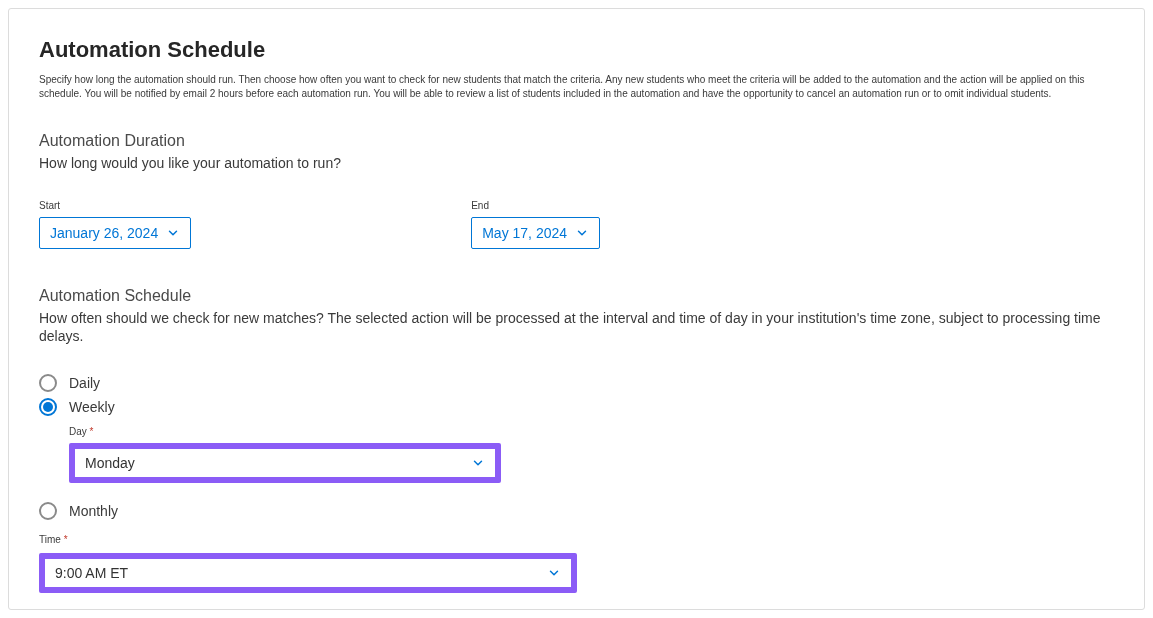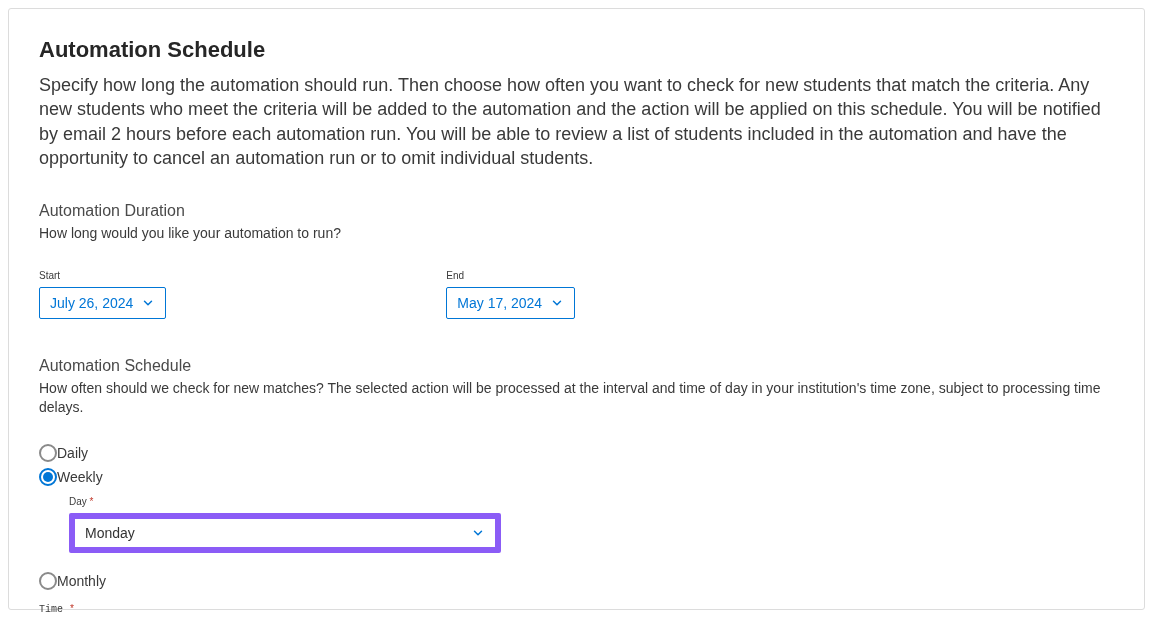--- a/index.html
+++ b/index.html
@@ -21,21 +21,21 @@
       width: 1137px;
       height: 602px;
     }
     .section-title {
       font-size: 22px;
       font-weight: 600;
       color: #262626;
       margin-bottom: 10px;
     }
     .section-description {
-      font-size: 18px;
+      font-size: 10px;
       color: #3a3a3a;
       line-height: 1.35;
       margin-bottom: 32px;
     }
     .subsection-title {
       font-size: 16px;
       font-weight: 400;
       color: #4a4a4a;
       margin-bottom: 4px;
     }
@@ -80,20 +80,21 @@
     }
     .freq-list {
       display: flex;
       flex-direction: column;
       gap: 6px;
       margin-bottom: 14px;
     }
     .radio-row {
       display: flex;
       align-items: center;
+      gap: 12px;
     }
     .radio-outer {
       width: 18px;
       height: 18px;
       border: 2px solid #8a8a8a;
       border-radius: 50%;
       display: flex;
       align-items: center;
       justify-content: center;
       cursor: pointer;
@@ -133,21 +134,20 @@
     .day-select {
       width: 432px;
       margin-top: 4px;
     }
     .time-select {
       width: 538px;
       margin-top: 4px;
     }
     .time-block .field-label {
       margin-bottom: 8px;
-      font-family: Liberation Mono, monospace;
     }
     .time-block {
       margin-top: 4px;
     }
     .chevron {
       display: inline-flex;
     }
   </style>
 </head>
 <body>
@@ -157,21 +157,21 @@
   <h2 class="section-title">Automation Schedule</h2>
   <p class="section-description">Specify how long the automation should run. Then choose how often you want to check for new students that match the criteria. Any new students who meet the criteria will be added to the automation and the action will be applied on this schedule. You will be notified by email 2 hours before each automation run. You will be able to review a list of students included in the automation and have the opportunity to cancel an automation run or to omit individual students.</p>
 
   <h3 class="subsection-title">Automation Duration</h3>
   <p class="subsection-description">How long would you like your automation to run?</p>
 
   <div class="duration-row">
     <div class="field-group">
       <span class="field-label">Start</span>
       <div class="date-trigger">
-        <span>July 26, 2024</span>
+        <span>January 26, 2024</span>
         <span class="caret">
           <svg width="14" height="14" viewBox="0 0 24 24" fill="none" stroke="#0076d6" stroke-width="2.5" stroke-linecap="round" stroke-linejoin="round">
               <polyline points="6 9 12 15 18 9"></polyline>
             </svg>
         </span>
       </div>
     </div>
     <div class="field-group">
       <span class="field-label">End</span>
       <div class="date-trigger">

